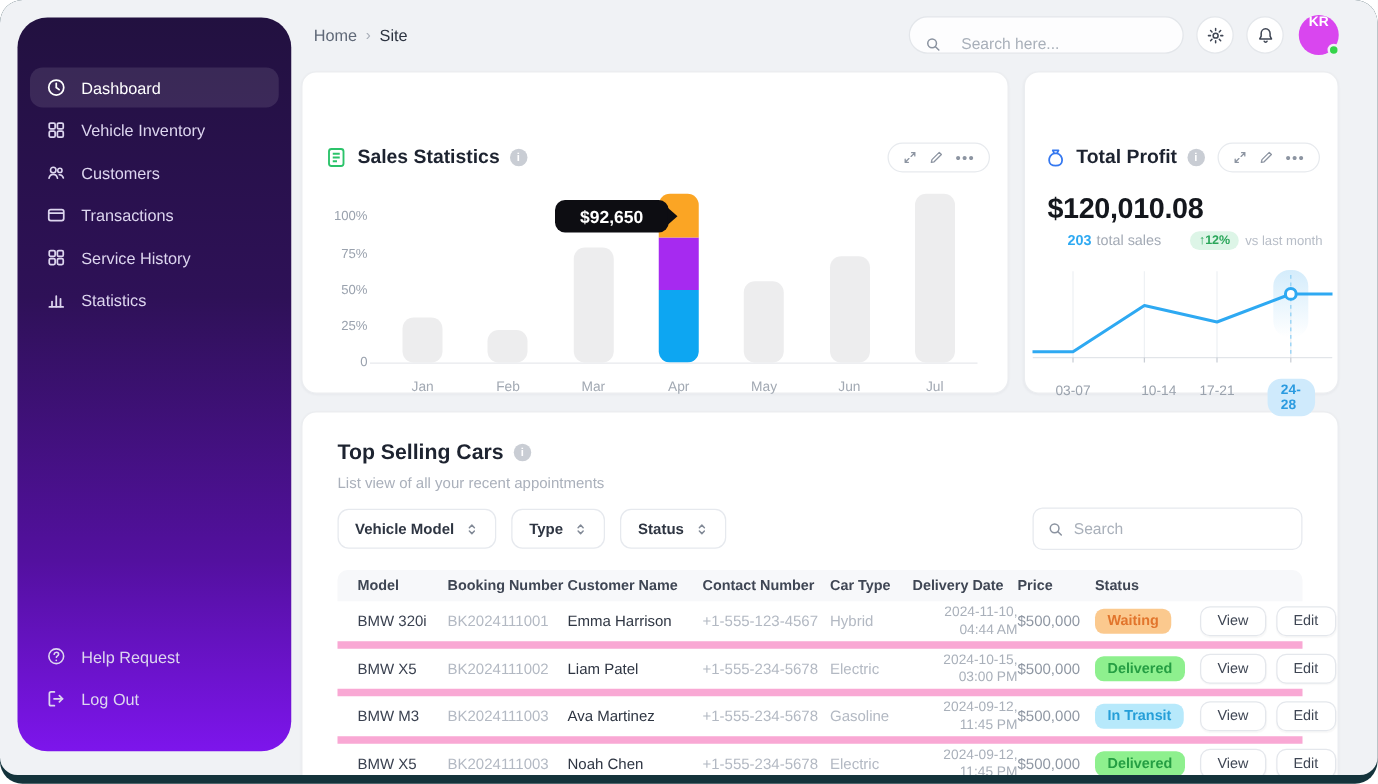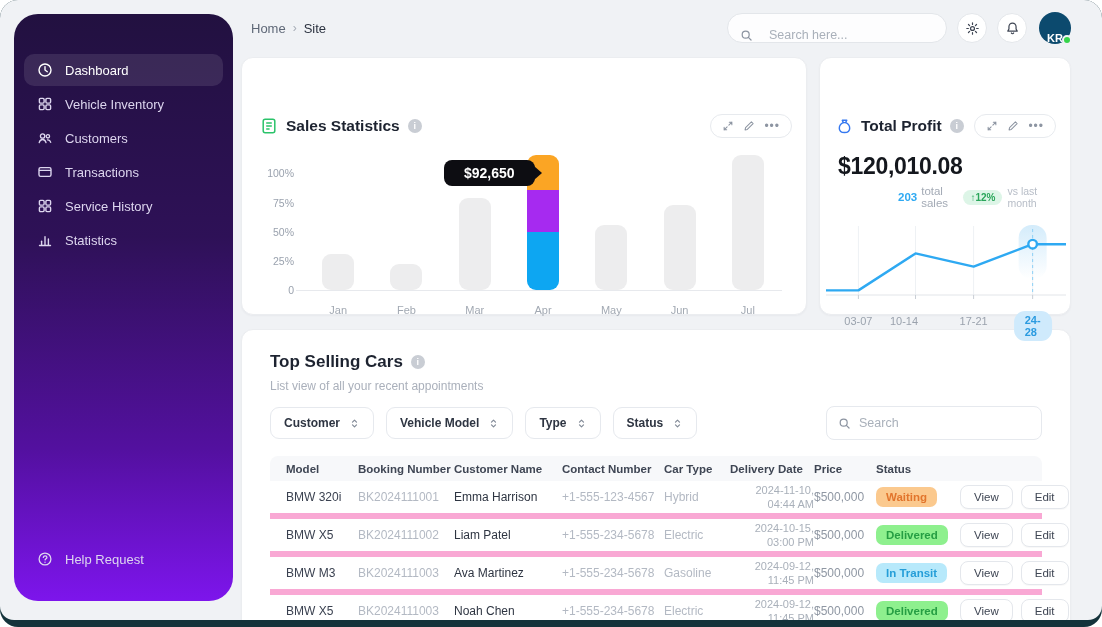--- a/index.html
+++ b/index.html
@@ -32,22 +32,22 @@
   .bc-home { color:#5f6877; } .bc-sep { color:#a8aeb8; font-size:12px; } .bc-cur { color:#2c3340; }
   .search-box { margin-left:auto; width:220px; height:30px; border:1px solid #e3e6ea;
     border-radius:16px; background:#fdfdfe; display:flex; align-items:flex-end; gap:16px; padding:0 12px; }
   .search-box .icn { width:13px; height:13px; color:#8b93a0; }
   .search-box input { border:none; outline:none; background:transparent; font-size:12.5px;
     color:#3a4150; width:100%; font-family:"Liberation Sans",sans-serif; }
   .search-box input::placeholder { color:#a9b0ba; }
   .icon-btn { width:30px; height:30px; border-radius:50%; border:1px solid #e4e7eb; background:#fff;
     display:flex; align-items:center; justify-content:center; color:#3f4654; margin-left:10px; cursor:pointer; }
   .icon-btn .icn { width:15px; height:15px; }
-  .avatar { width:32px; height:32px; border-radius:50%; background:#0c4a6e; color:#fff;
-    font-size:11px; font-weight:700; display:flex; align-items:flex-end; justify-content:center;
+  .avatar { width:32px; height:32px; border-radius:50%; background:#d946ef; color:#fff;
+    font-size:11px; font-weight:700; display:flex; align-items:flex-start; justify-content:center;
     margin-left:12px; position:relative; cursor:pointer; }
   .avatar .dot { position:absolute; right:-1px; bottom:-1px; width:10px; height:10px;
     background:#35d44a; border:2px solid #f0f2f5; border-radius:50%; }
 
   
   .content { padding:1px 31px 0 0; }
   .cards-row { display:flex; gap:12px; }
   .card { background:#fff; border:1px solid #ebedf0; border-radius:12px;
     box-shadow:0 1px 2px rgba(16,24,40,.04); }
   .sales-card { flex:1; height:258px; }
@@ -71,21 +71,21 @@
   .ylab { position:absolute; left:0; width:34px; text-align:right; font-size:10.5px; color:#9aa2ae; }
   .months { display:flex; margin-left:44px; margin-top:14px; }
   .months div { flex:1; text-align:center; font-size:11px; color:#a2a9b3; }
   .tooltip { position:absolute; background:#0d0d12; color:#fff; font-size:14px; font-weight:700;
     padding:5px 20px; border-radius:8px; white-space:nowrap; }
   .tooltip::after { content:''; position:absolute; right:-7px; top:50%; transform:translateY(-50%);
     border-left:8px solid #0d0d12; border-top:7px solid transparent; border-bottom:7px solid transparent; }
 
   
   .amount { font-size:23px; font-weight:700; color:#14171d; padding:0 18px; margin-top:15px; letter-spacing:-.3px; }
-  .sales-line { display:flex; align-items:center; padding:0 12px 0 34px; margin-top:5px; font-size:11.5px;margin-left:44px; }
+  .sales-line { display:flex; align-items:center; padding:0 12px 0 34px; margin-top:5px; font-size:11.5px; }
   .sales-count { color:#2ea9f2; font-weight:700; }
   .sales-label { color:#a3aab5; margin-left:4px; }
   .chg-badge { margin-left:auto; background:#ddf5e7; color:#2aa65a; border-radius:9px;
     padding:2px 7px; font-size:10px; font-weight:700; }
   .chg-label { color:#b7bdc7; font-size:10.5px; margin-left:5px; }
   .line-wrap { margin-top:14px; padding:0 6px; }
   .line-labels { position:relative; height:24px; margin:6px 6px 0; }
   .line-labels span { position:absolute; transform:translateX(-50%); font-size:11px; color:#9aa2ad; top:4px; }
   .line-labels span.active { background:#cfeafc; color:#2b9be0; padding:3px 11px; border-radius:11px;
     top:0; font-weight:600; cursor:pointer; }
@@ -200,20 +200,30 @@
           <div class="nav-item">
             <span class="icn">
               <svg viewBox="0 0 16 16" fill="none" stroke="currentColor" stroke-width="1.3" stroke-linecap="round">
                 <circle cx="8" cy="8" r="5.9"></circle>
                 <path d="M6.3 6.4c.2-1 1-1.6 1.9-1.6s1.7.7 1.7 1.6c0 1.2-1.6 1.3-1.8 2.4"></path>
                 <circle cx="8" cy="11.2" r=".7" fill="currentColor" stroke="none"></circle>
               </svg>
             </span>
             <span>Help Request</span>
           </div>
+          <div class="nav-item">
+            <span class="icn">
+              <svg viewBox="0 0 16 16" fill="none" stroke="currentColor" stroke-width="1.4" stroke-linecap="round" stroke-linejoin="round">
+                <path d="M6.5 2.5H3.9c-.8 0-1.4.6-1.4 1.4v8.2c0 .8.6 1.4 1.4 1.4h2.6"></path>
+                <path d="M10.5 5.5L13 8l-2.5 2.5"></path>
+                <path d="M13 8H6.2"></path>
+              </svg>
+            </span>
+            <span>Log Out</span>
+          </div>
         </div>
   </aside>
 
   <div class="main">
     <div class="topbar">
       <div class="breadcrumb">
         <span class="bc-home">Home</span>
         <span class="bc-sep">›</span>
         <span class="bc-cur">Site</span>
       </div>
@@ -369,44 +379,35 @@
                   <line x1="32.400000000000006" y1="72" x2="32.400000000000006" y2="76" stroke="#c9ced5" stroke-width="1"></line>
                   <line x1="89.52" y1="72" x2="89.52" y2="76" stroke="#c9ced5" stroke-width="1"></line>
                   <line x1="147.6" y1="72" x2="147.6" y2="76" stroke="#c9ced5" stroke-width="1"></line>
                   <line x1="206.64" y1="72" x2="206.64" y2="76" stroke="#c9ced5" stroke-width="1"></line>
                   <line x1="206.64" y1="6" x2="206.64" y2="72" stroke="#8ed0f6" stroke-width="1" stroke-dasharray="3 3"></line>
                   <polyline points="0,67.38 32.400000000000006,67.38 89.52,30.42 147.6,43.620000000000005 206.64,21.18 240,21.18" fill="none" stroke="#2ea9f2" stroke-width="2.4" stroke-linejoin="round" stroke-linecap="round"></polyline>
                   <circle cx="206.64" cy="21.18" r="4.3" fill="#fff" stroke="#2ea9f2" stroke-width="2.4"></circle>
                 </svg></div>
           <div class="line-labels" id="line-labels">
                 <span style="left: 32.4px;">03-07</span>
-                <span style="left: 78px;">10-14</span>
+                <span style="left: 101px;">10-14</span>
                 <span style="left: 147.6px;">17-21</span>
                 <span class="active" style="left: 206.64px;">24-28</span>
               </div>
         </section>
       </div>
 
       <section class="card table-card">
         <div class="tc-title-row">
           <span class="tc-title">Top Selling Cars</span>
           <span class="info-dot">i</span>
         </div>
         <div class="tc-sub">List view of all your recent appointments</div>
         <div class="filter-row">
           <span id="filters" style="display: flex; gap: 12px;">
-                <button class="filter-btn">
-                  <span>Customer</span>
-                  <span class="icn">
-                    <svg viewBox="0 0 12 12" fill="none" stroke="currentColor" stroke-width="1.3" stroke-linecap="round" stroke-linejoin="round">
-                      <path d="M3.8 4.5L6 2.3l2.2 2.2"></path>
-                      <path d="M3.8 7.5L6 9.7l2.2-2.2"></path>
-                    </svg>
-                  </span>
-                </button>
                 <button class="filter-btn">
                   <span>Vehicle Model</span>
                   <span class="icn">
                     <svg viewBox="0 0 12 12" fill="none" stroke="currentColor" stroke-width="1.3" stroke-linecap="round" stroke-linejoin="round">
                       <path d="M3.8 4.5L6 2.3l2.2 2.2"></path>
                       <path d="M3.8 7.5L6 9.7l2.2-2.2"></path>
                     </svg>
                   </span>
                 </button>
                 <button class="filter-btn">

